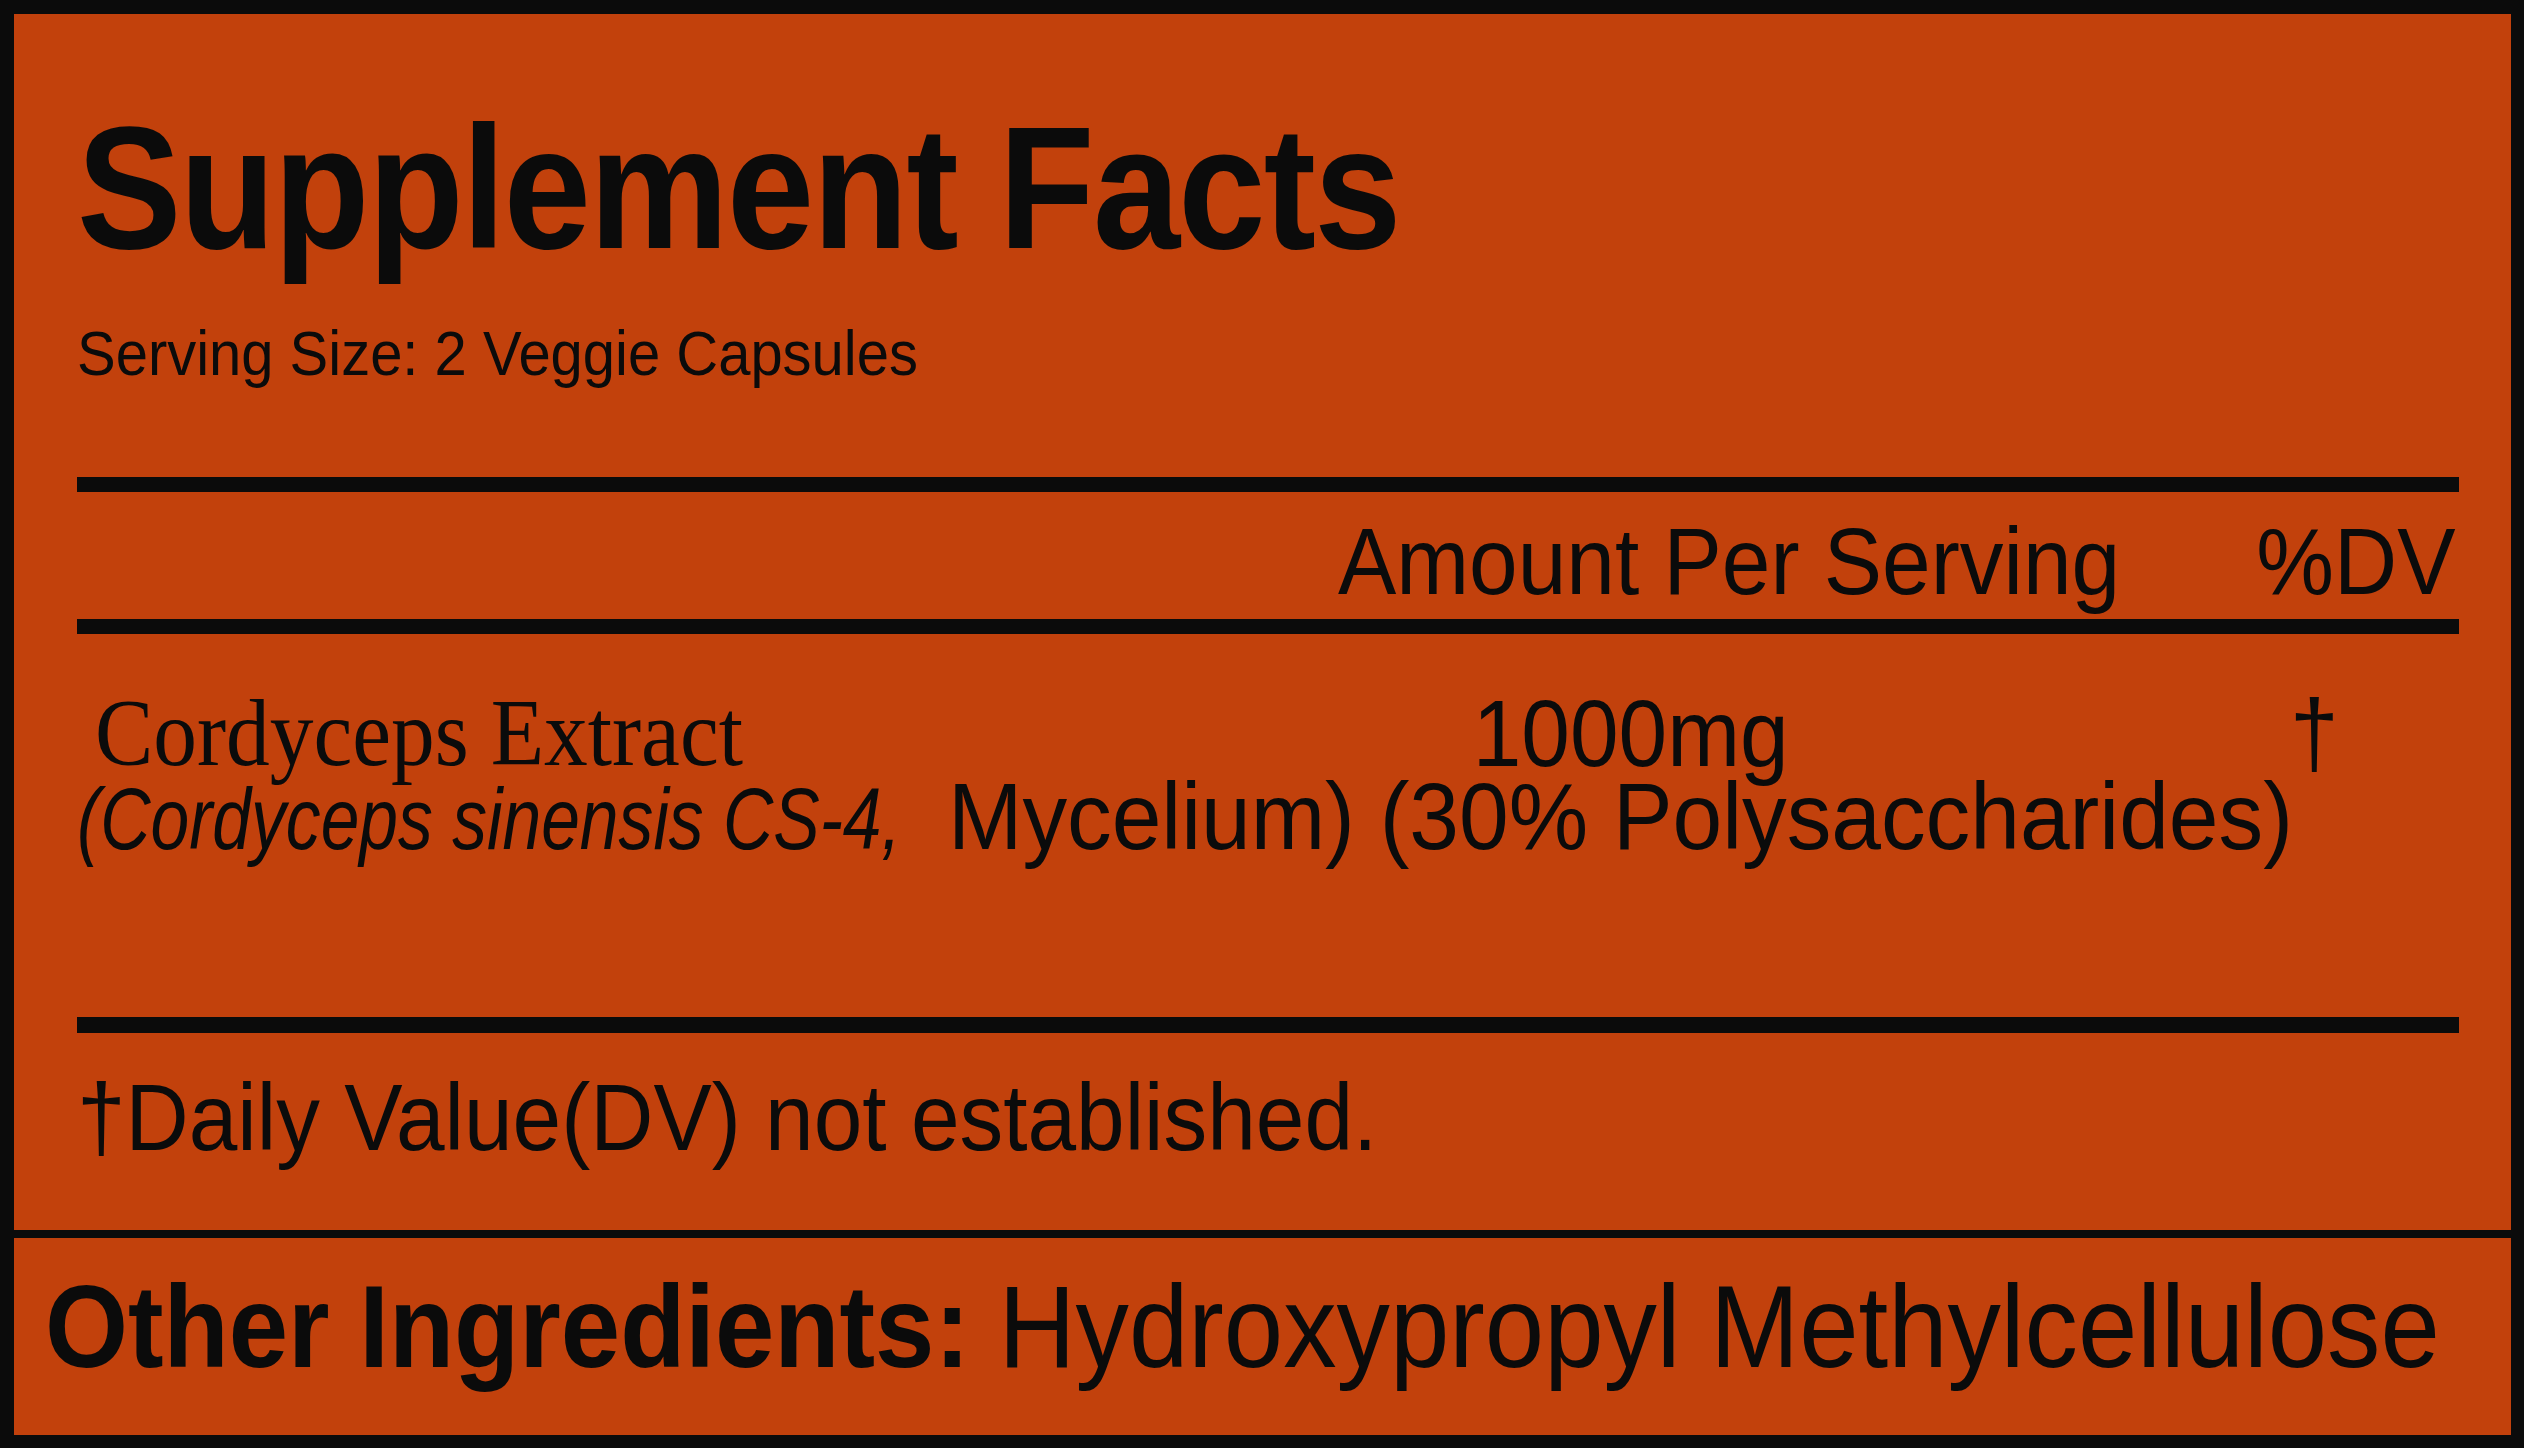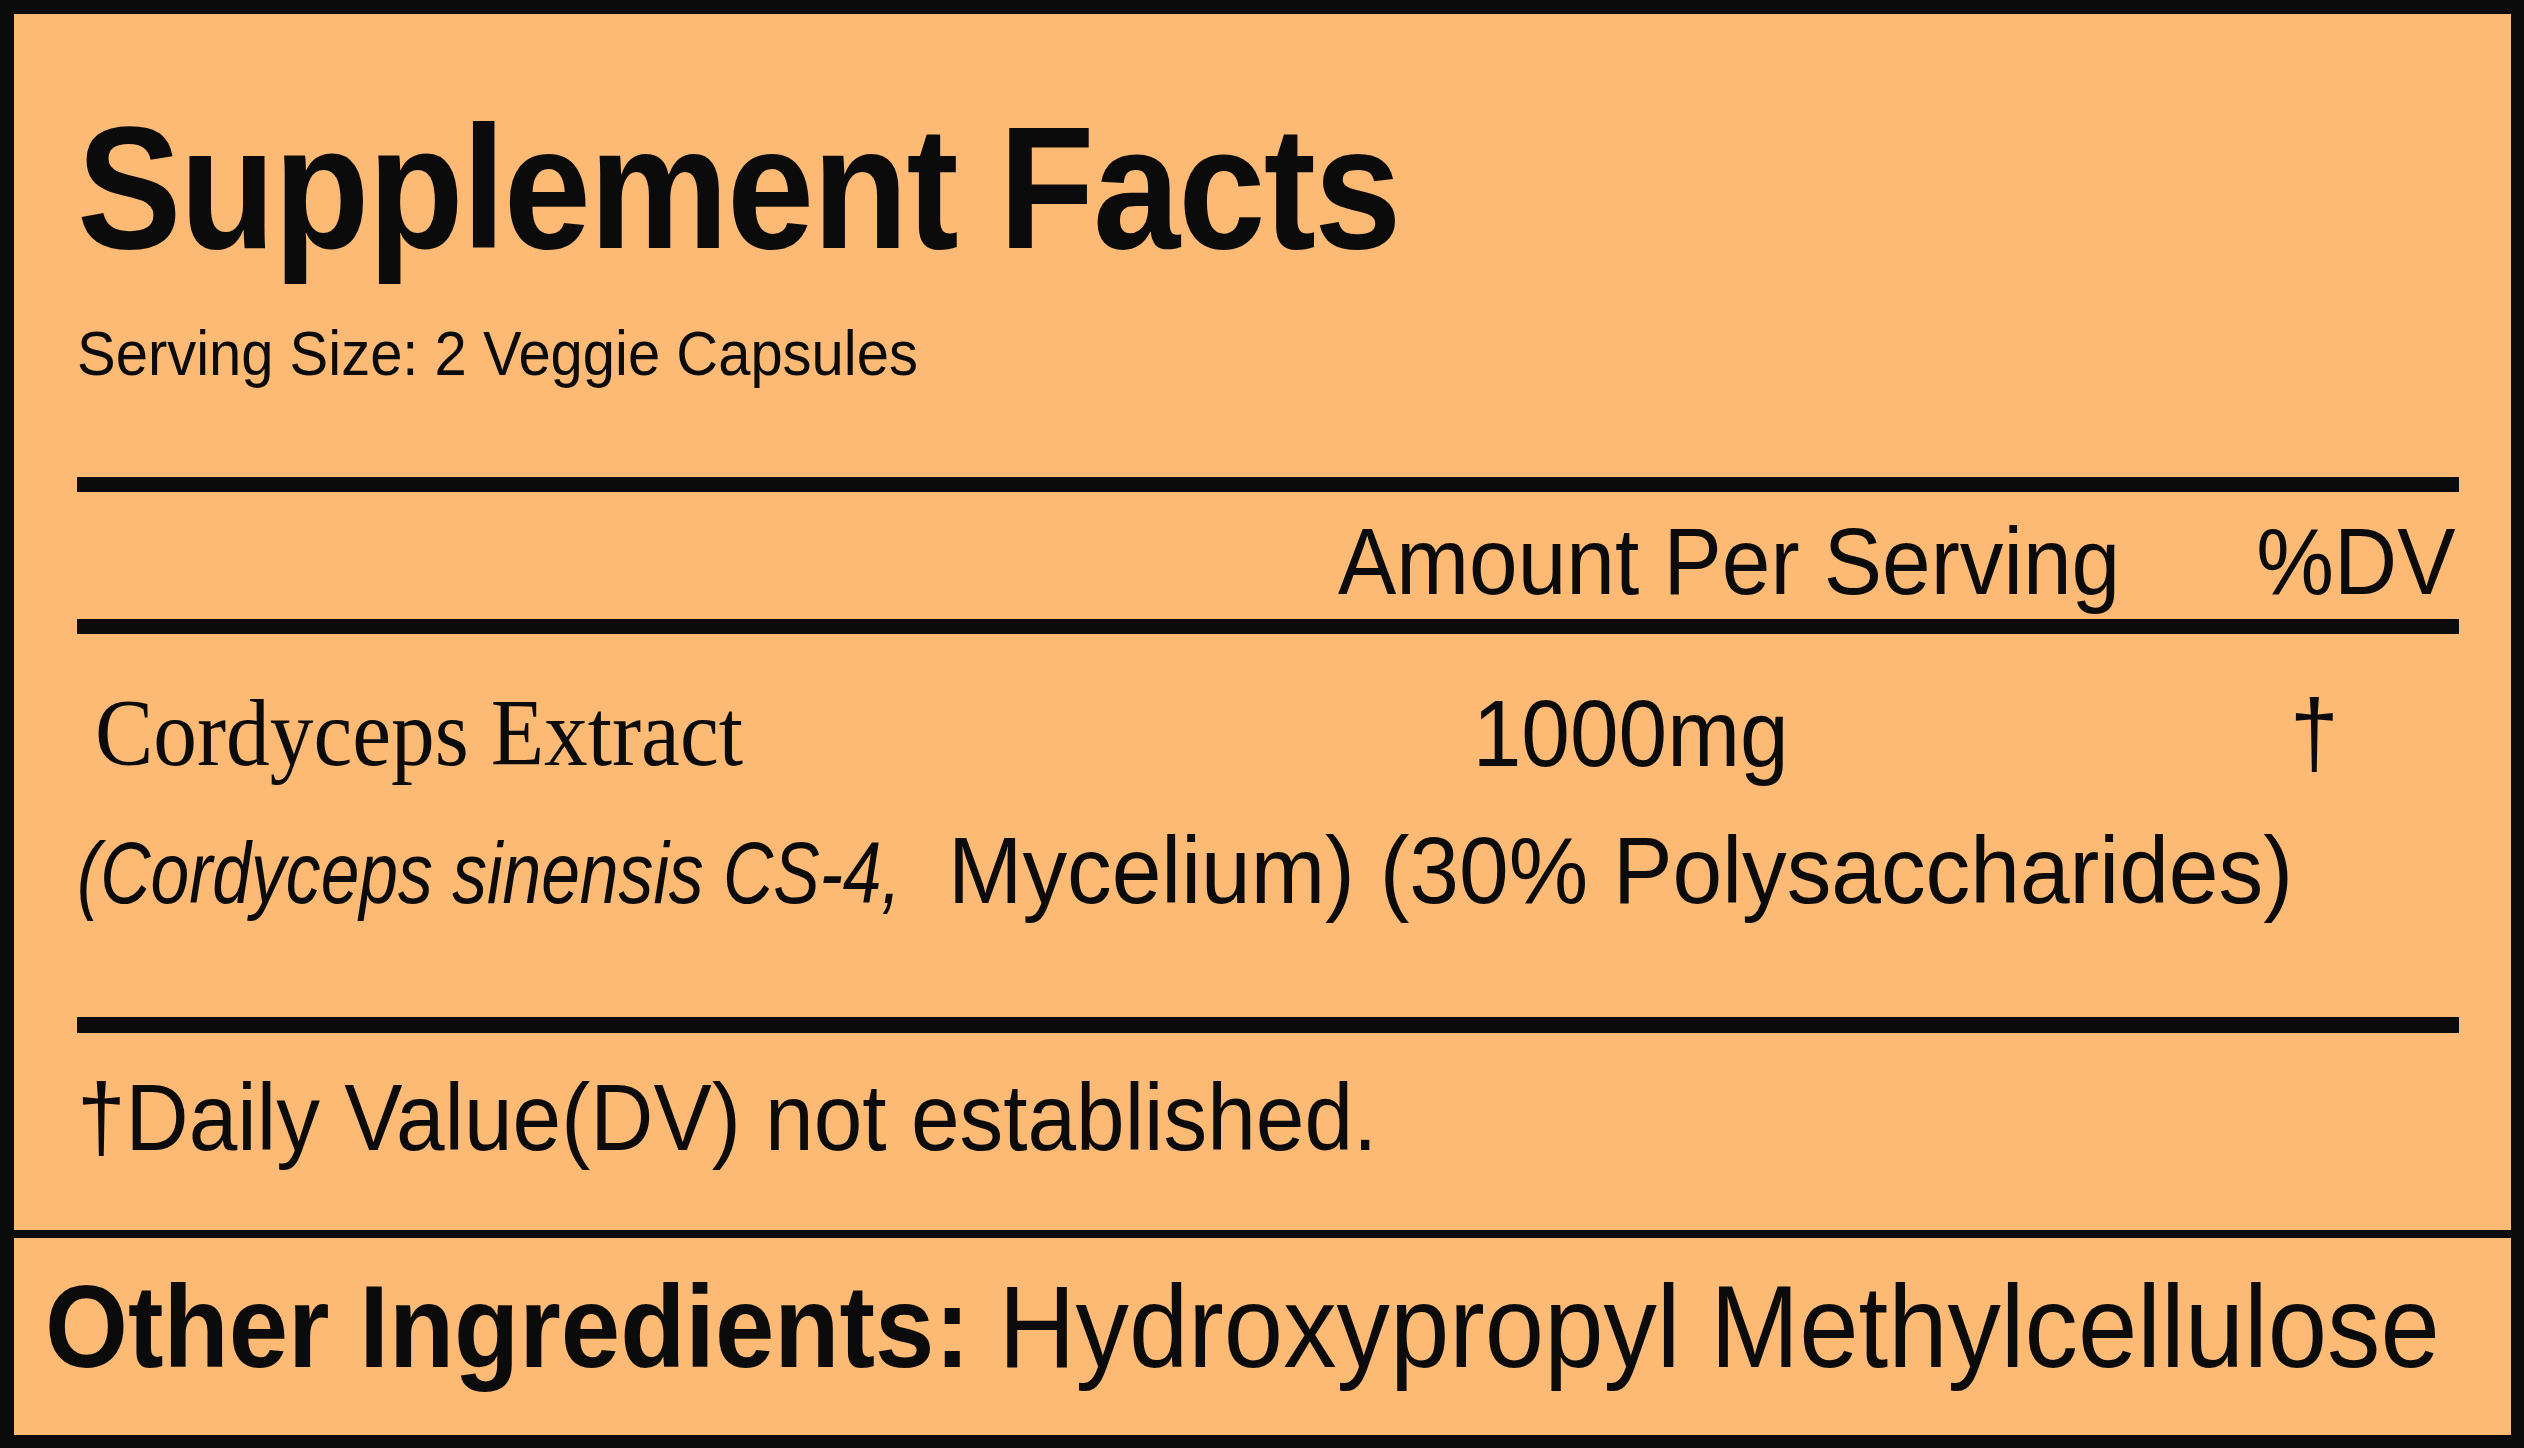--- a/index.html
+++ b/index.html
@@ -5,21 +5,21 @@
   html, body {
     margin: 0;
     padding: 0;
     background: #ffffff;
     font-family: "Liberation Sans", sans-serif;
   }
   .label {
     position: relative;
     width: 2525px;
     height: 1449px;
-    background: #fdba74;
+    background: #c2410c;
     color: #0b0b0b;
     overflow: hidden;
   }
   .frame {
     position: absolute;
     inset: 0;
     border: 14.5px solid #0b0b0b;
     pointer-events: none;
   }
   .abs { position: absolute; white-space: nowrap; line-height: 1; }
@@ -37,21 +37,21 @@
   .rule-1 { top: 477px;  height: 15.4px; }
   .rule-2 { top: 619px;  height: 15.4px; }
   .rule-3 { top: 1017px; height: 16.3px; }
 
   .amount-row { right: 70px; top: 514px; font-size: 95px; display: flex; gap: 118px; }
 
   .ing-name   { left: 95px;  top: 686px; font-size: 95px; font-family: Liberation Serif, serif; }
   .ing-amount { left: 1413px; top: 686px; width: 435px; text-align: center; font-size: 95px; }
   .ing-dv     { left: 2237px; top: 686px; width: 154px; text-align: center; font-size: 95px; }
 
-  .ing-detail { left: 77px; top: 824px; display: flex; align-items: baseline; gap: 45px; text-align: right; }
+  .ing-detail { left: 77px; top: 770px; display: flex; align-items: baseline; gap: 45px; text-align: right; }
   .ing-detail .italic  {
     font-size: 87px; font-style: italic; --sx: 0.8;
     margin-right: -204px; 
   }
   .ing-detail .regular { font-size: 94px; --sx: 0.95; }
 
   .footnote { left: 77px; top: 1070px; font-size: 95px; }
 
   .divider { position: absolute; left: 0; top: 1230px; width: 2525px; height: 8.2px; background: #0b0b0b; }
 

